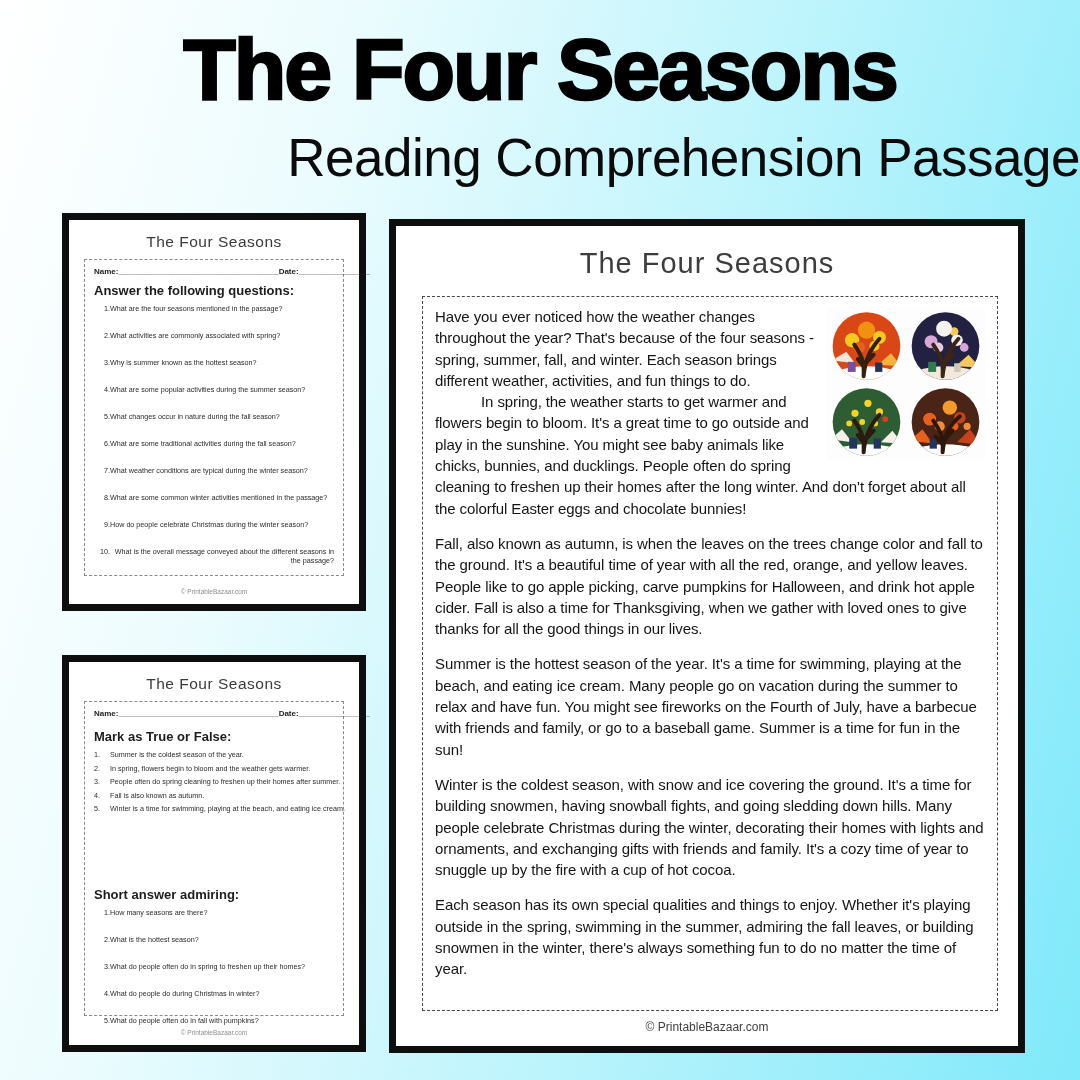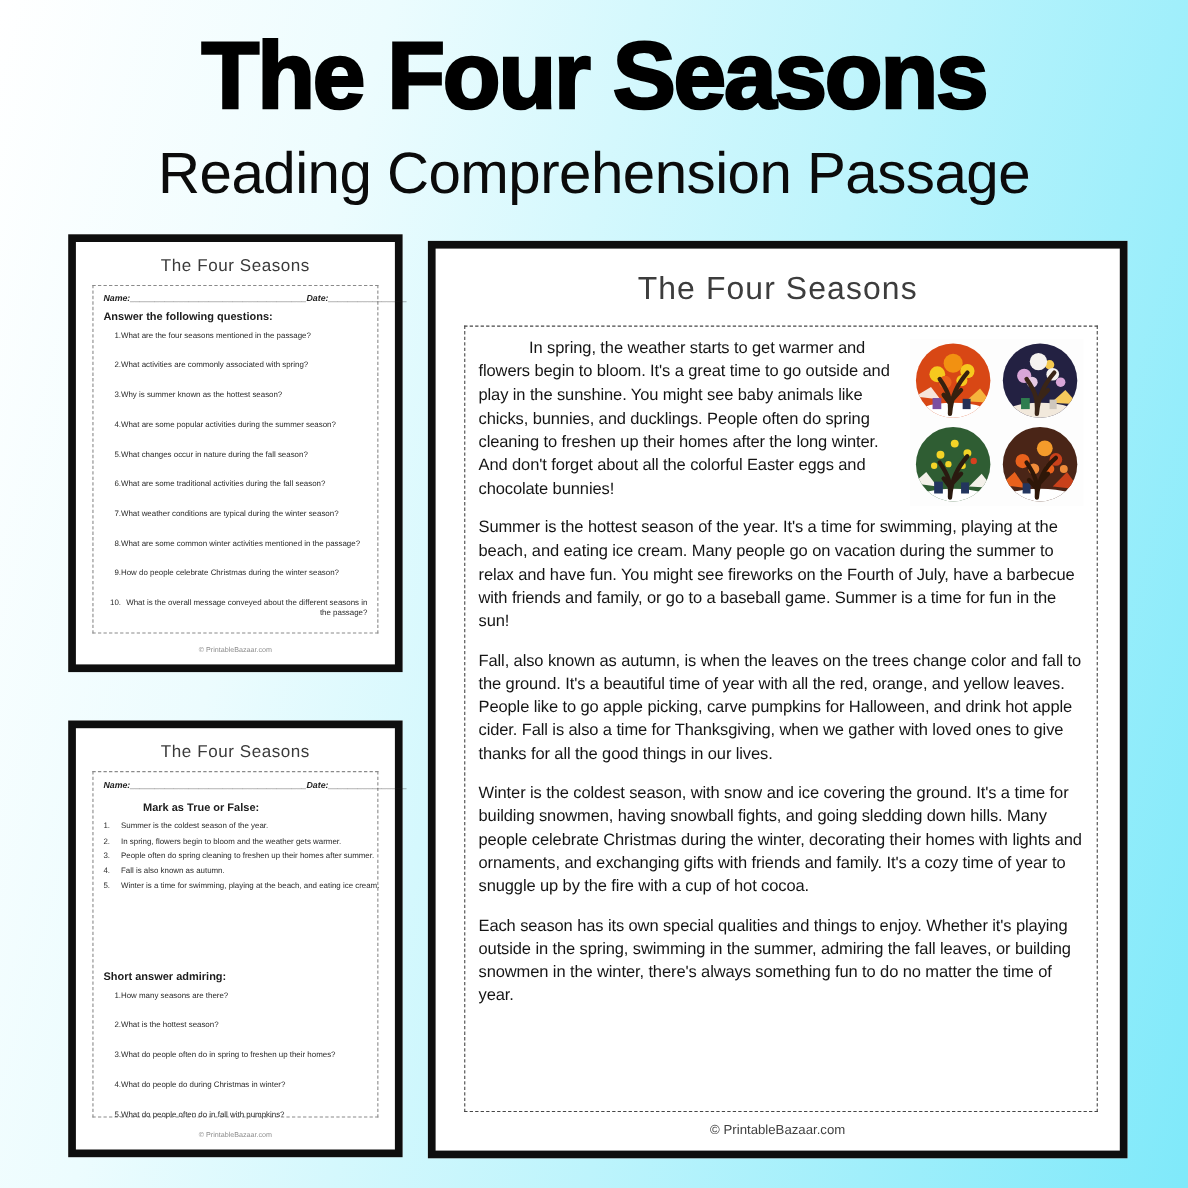--- a/index.html
+++ b/index.html
@@ -10,40 +10,40 @@
     background: linear-gradient(105deg, #ffffff 0%, #ecfcfe 26%, #bdf4fc 60%, #7fe9fa 100%);
   }
 
   
   .main-title {
     position: absolute; top: 20px; left: 0; right: 0; text-align: center;
     font-size: 86px; font-weight: 700; color: #000;
     -webkit-text-stroke: 2.5px #000; letter-spacing: -2px;
   }
   .main-subtitle {
-    position: absolute; top: 127px; left: 0; right: 0; text-align: center;
+    position: absolute; top: 127px; left: 0; right: 0; text-align: right;
     font-size: 53px; font-weight: 400; color: #0b0b0b; letter-spacing: -0.5px;
   }
 
   
   .sheet { position: absolute; background: #fff; border: 7px solid #0e0e0e; }
   .sheet-title {
     position: absolute; top: 13px; left: 0; width: 100%; text-align: center;
     font-size: 15.5px; color: #3a3a3a; letter-spacing: 0.5px;
   }
   .sheet-box {
     position: absolute; left: 15px; right: 15px; top: 39px; bottom: 28px;
     border: 1px dashed #8a8a8a; padding: 6px 9px;
   }
   .sheet-footer {
     position: absolute; bottom: 9px; left: 0; width: 100%; text-align: center;
     font-size: 6.5px; color: #8d8d8d;
   }
-  .name-row { display: flex; justify-content: space-between; font-size: 8px; font-weight: bold; color: #222; margin-top: 1px; font-style: italic; }
-  .ws-heading { font-size: 10px; font-weight: bold; color: #1c1c1c; margin-top: 7px; }
+  .name-row { display: flex; justify-content: space-between; font-size: 8px; font-weight: bold; color: #222; margin-top: 1px; }
+  .ws-heading { font-size: 13px; font-weight: bold; color: #1c1c1c; margin-top: 7px; }
   ol.ws-list { list-style: none; margin: 6px 0 0 0; padding: 0; font-size: 7.2px; color: #2a2a2a; counter-reset: qc; }
   ol.ws-list li { display: flex; line-height: 9.4px; }
   ol.ws-list li::before { counter-increment: qc; content: counter(qc) "."; width: 16px; flex: none; }
   ol.q-spread li { margin-bottom: 17.6px; text-align: right; }
   ol.q-tight li { margin-bottom: 4.1px; align-items: center; }
   ol.q-tight li .txt { white-space: nowrap; }
   .gap-tf-sa { height: 62px; }
 
   
   .p3-title {
@@ -119,21 +119,21 @@
     <div class="sheet-footer">© PrintableBazaar.com</div>
   </div>
 
   <div class="sheet" style="left:62px; top:655px; width:304px; height:397px;">
     <div class="sheet-title">The Four Seasons</div>
     <div class="sheet-box" style="top:39px; bottom:29px;">
       <div class="name-row">
         <span><span>Name:</span><span>____________________________________</span></span>
         <span><span>Date:</span><span>________________</span></span>
       </div>
-      <div class="ws-heading" style="margin-top:11px;margin-left:36px;">Mark as True or False:</div>
+      <div class="ws-heading" style="margin-top:11px;">Mark as True or False:</div>
       <ol class="ws-list q-tight">
         <li>
             <span class="txt">Summer is the coldest season of the year.</span>
           </li>
         <li>
             <span class="txt">In spring, flowers begin to bloom and the weather gets warmer.</span>
           </li>
         <li>
             <span class="txt">People often do spring cleaning to freshen up their homes after summer.</span>
           </li>
@@ -257,22 +257,23 @@
             <circle cx="28" cy="46" r="9" fill="#e8611c"></circle>
             <circle cx="70" cy="44" r="8" fill="#c9411b"></circle>
             <circle cx="42" cy="56" r="7" fill="#f08c3a"></circle>
             <circle cx="62" cy="56" r="6" fill="#e8611c"></circle>
             <circle cx="80" cy="56" r="5" fill="#f08c3a"></circle>
             <path d="M46 92 C47 72 44 64 33 48 M46 92 C48 68 56 54 70 42 M49 74 L60 62 M47 82 L36 70" stroke="#2e1708" stroke-width="5.5" fill="none" stroke-linecap="round"></path>
           </g>
         </svg>
       </div>
 
+      <p class="no-gap">Have you ever noticed how the weather changes throughout the year? That's because of the four seasons - spring, summer, fall, and winter. Each season brings different weather, activities, and fun things to do.</p>
       <p class="indent">In spring, the weather starts to get warmer and flowers begin to bloom. It's a great time to go outside and play in the sunshine. You might see baby animals like chicks, bunnies, and ducklings. People often do spring cleaning to freshen up their homes after the long winter. And don't forget about all the colorful Easter eggs and chocolate bunnies!</p>
+      <p>Fall, also known as autumn, is when the leaves on the trees change color and fall to the ground. It's a beautiful time of year with all the red, orange, and yellow leaves. People like to go apple picking, carve pumpkins for Halloween, and drink hot apple cider. Fall is also a time for Thanksgiving, when we gather with loved ones to give thanks for all the good things in our lives.</p>
       <p>Summer is the hottest season of the year. It's a time for swimming, playing at the beach, and eating ice cream. Many people go on vacation during the summer to relax and have fun. You might see fireworks on the Fourth of July, have a barbecue with friends and family, or go to a baseball game. Summer is a time for fun in the sun!</p>
-      <p>Fall, also known as autumn, is when the leaves on the trees change color and fall to the ground. It's a beautiful time of year with all the red, orange, and yellow leaves. People like to go apple picking, carve pumpkins for Halloween, and drink hot apple cider. Fall is also a time for Thanksgiving, when we gather with loved ones to give thanks for all the good things in our lives.</p>
       <p>Winter is the coldest season, with snow and ice covering the ground. It's a time for building snowmen, having snowball fights, and going sledding down hills. Many people celebrate Christmas during the winter, decorating their homes with lights and ornaments, and exchanging gifts with friends and family. It's a cozy time of year to snuggle up by the fire with a cup of hot cocoa.</p>
       <p class="no-gap">Each season has its own special qualities and things to enjoy. Whether it's playing outside in the spring, swimming in the summer, admiring the fall leaves, or building snowmen in the winter, there's always something fun to do no matter the time of year.</p>
     </div>
     <div class="p3-footer">© PrintableBazaar.com</div>
   </div>
 
 </div>
 
 </body></html>

